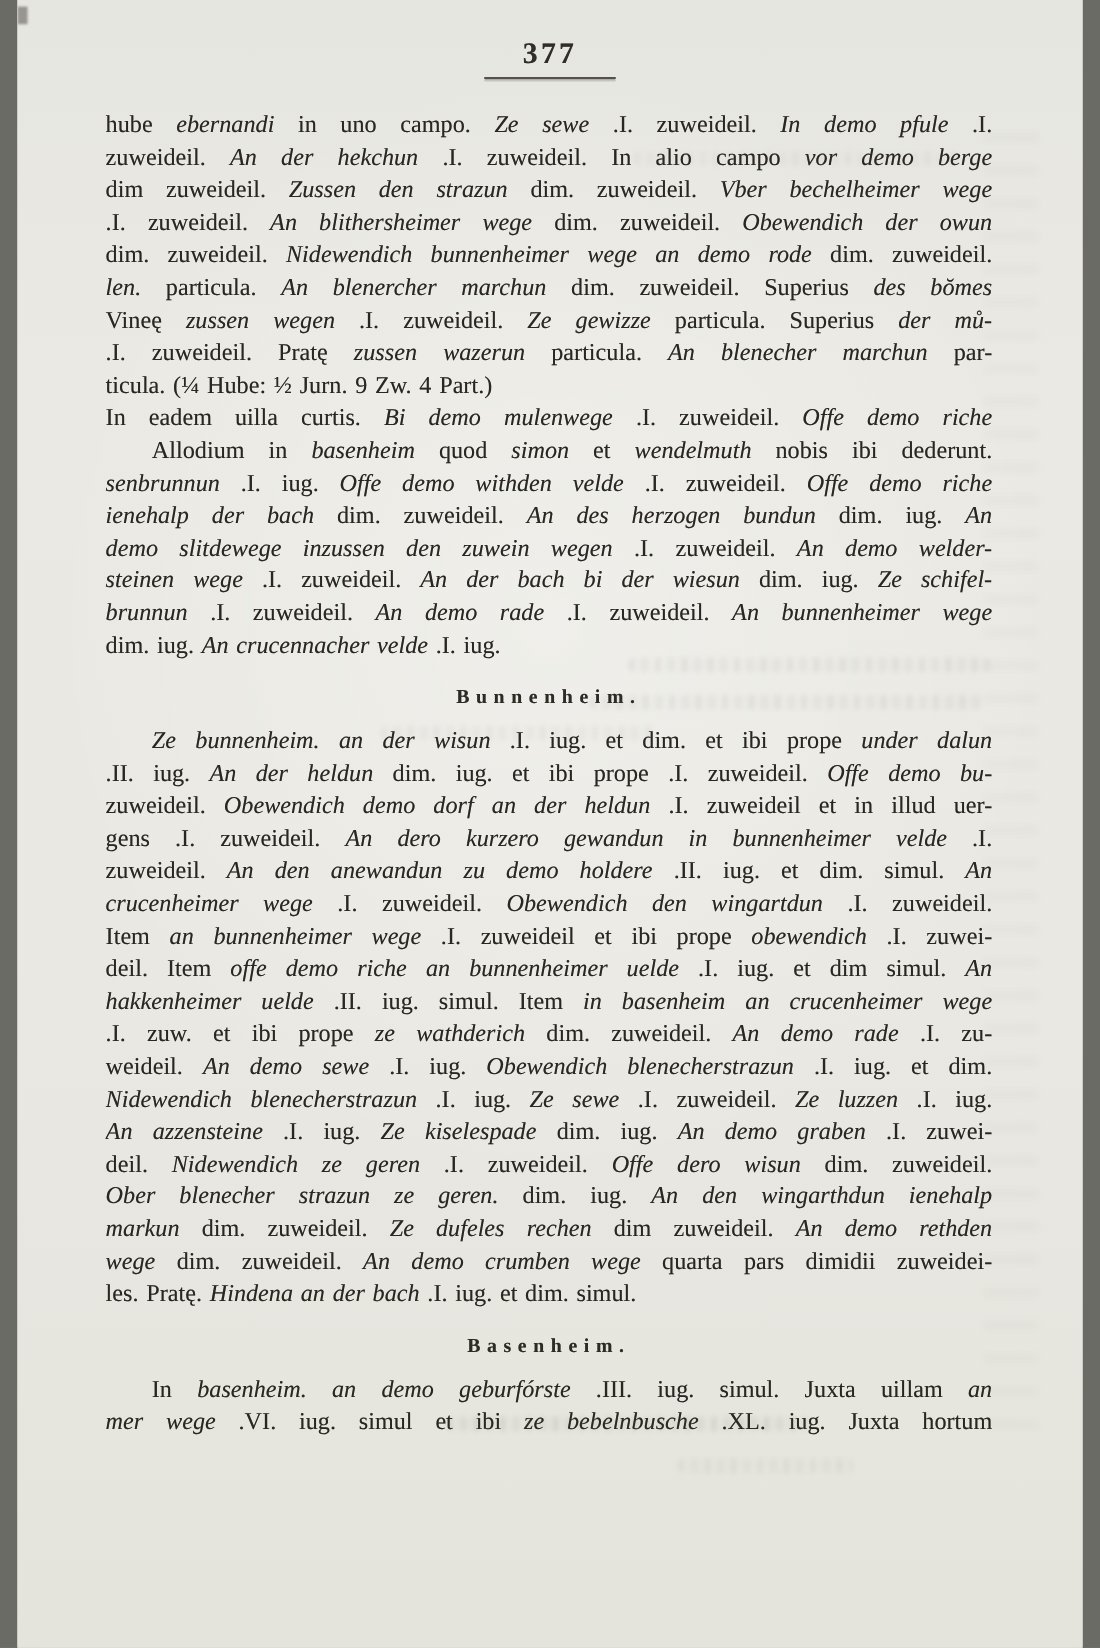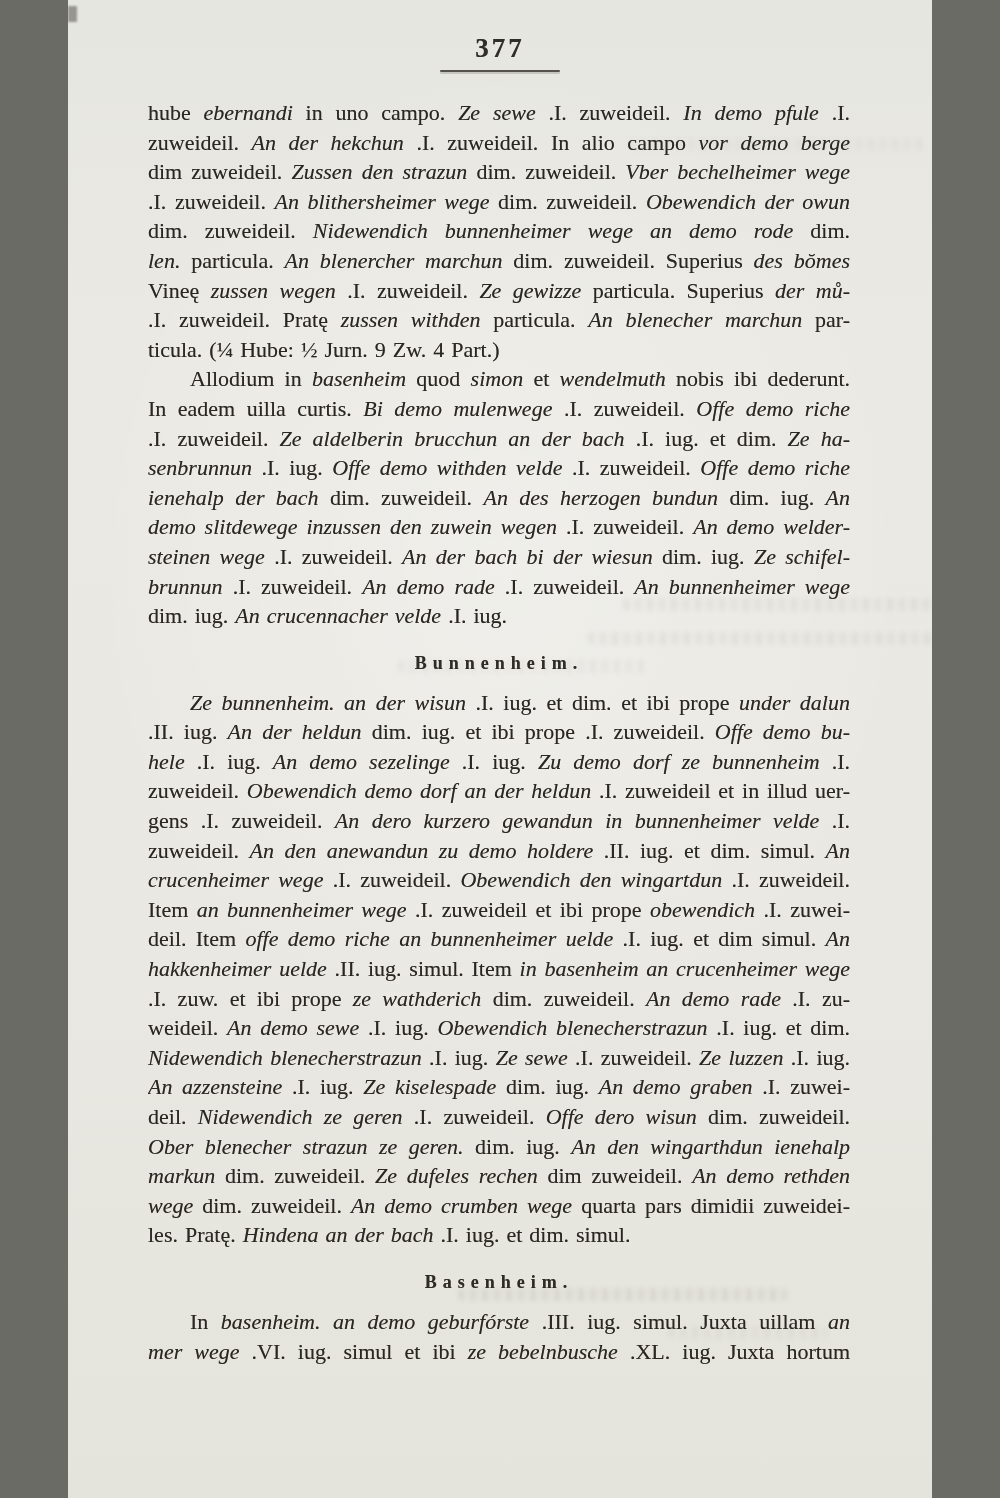--- a/index.html
+++ b/index.html
@@ -1,18 +1,18 @@
 <!DOCTYPE html>
 <html><head>
 <meta charset="utf-8">
 <style>
   html, body { margin: 0; padding: 0; background: #6b6b66; }
   .page {
     position: relative;
-    width: 864px;
+    width: 968px;
     height: 1498px;
     margin: 0 auto;
     overflow: hidden;
     background-color: #e9e8e2;
     background-image:
       radial-gradient(ellipse 70% 50% at 50% 38%, rgba(255,255,255,0.28), rgba(255,255,255,0) 70%),
       linear-gradient(180deg, #e6e6e0 0%, #eae9e3 22%, #e9e8e2 62%, #e4e3dc 100%),
       linear-gradient(90deg, #e2e1da 0%, #eae9e3 6%, #eae9e3 94%, #e3e2db 100%);
     font-family: "Liberation Serif", "DejaVu Serif", serif;
     color: #2a2722;
@@ -115,39 +115,37 @@
 
   <div class="page-body">
       <div class="paragraph">
         <div class="text-line"><span>hube </span><span class="em">ebernandi</span><span> in uno campo. </span><span class="em">Ze sewe</span><span> .I. zuweideil. </span><span class="em">In demo pfule</span><span> .I.</span></div>
         <div class="text-line"><span>zuweideil. </span><span class="em">An der hekchun</span><span> .I. zuweideil. In alio campo </span><span class="em">vor demo berge</span></div>
         <div class="text-line"><span>dim zuweideil. </span><span class="em">Zussen den strazun</span><span> dim. zuweideil. </span><span class="em">Vber bechelheimer wege</span></div>
         <div class="text-line"><span>.I. zuweideil. </span><span class="em">An blithersheimer wege</span><span> dim. zuweideil. </span><span class="em">Obewendich der owun</span></div>
         <div class="text-line"><span>dim. zuweideil. </span><span class="em">Nidewendich bunnenheimer wege an demo rode</span><span> dim. zuweideil.</span></div>
         <div class="text-line"><span class="em">len.</span><span> particula. </span><span class="em">An blenercher marchun</span><span> dim. zuweideil. Superius </span><span class="em">des bŏmes</span></div>
         <div class="text-line"><span>Vineę </span><span class="em">zussen wegen</span><span> .I. zuweideil. </span><span class="em">Ze gewizze</span><span> particula. Superius </span><span class="em">der mů-</span></div>
-        <div class="text-line"><span>.I. zuweideil. Pratę </span><span class="em">zussen withden</span><span> particula. </span><span class="em">An blenecher marchun</span><span> par-</span></div>
+        <div class="text-line"><span>.I. zuweideil. Pratę </span><span class="em">zussen wazerun</span><span> particula. </span><span class="em">An blenecher marchun</span><span> par-</span></div>
         <div class="text-line last"><span>ticula. (¼ Hube: ½ Jurn. 9 Zw. 4 Part.)</span></div>
       </div>
       <div class="paragraph">
+        <div class="text-line"><span>In eadem uilla curtis. </span><span class="em">Bi demo mulenwege</span><span> .I. zuweideil. </span><span class="em">Offe demo riche</span></div>
         <div class="text-line indent"><span>Allodium in </span><span class="em">basenheim</span><span> quod </span><span class="em">simon</span><span> et </span><span class="em">wendelmuth</span><span> nobis ibi dederunt.</span></div>
-        <div class="text-line"><span>In eadem uilla curtis. </span><span class="em">Bi demo mulenwege</span><span> .I. zuweideil. </span><span class="em">Offe demo riche</span></div>
-        <div class="text-line"><span>.I. zuweideil. </span><span class="em">Ze aldelberin brucchun an der bach</span><span> .I. iug. et dim. </span><span class="em">Ze ha-</span></div>
         <div class="text-line"><span class="em">senbrunnun</span><span> .I. iug. </span><span class="em">Offe demo withden velde</span><span> .I. zuweideil. </span><span class="em">Offe demo riche</span></div>
         <div class="text-line"><span class="em">ienehalp der bach</span><span> dim. zuweideil. </span><span class="em">An des herzogen bundun</span><span> dim. iug. </span><span class="em">An</span></div>
         <div class="text-line"><span class="em">demo slitdewege inzussen den zuwein wegen</span><span> .I. zuweideil. </span><span class="em">An demo welder-</span></div>
         <div class="text-line"><span class="em">steinen wege</span><span> .I. zuweideil. </span><span class="em">An der bach bi der wiesun</span><span> dim. iug. </span><span class="em">Ze schifel-</span></div>
         <div class="text-line"><span class="em">brunnun</span><span> .I. zuweideil. </span><span class="em">An demo rade</span><span> .I. zuweideil. </span><span class="em">An bunnenheimer wege</span></div>
         <div class="text-line last"><span>dim. iug. </span><span class="em">An crucennacher velde</span><span> .I. iug.</span></div>
       </div>
       <div class="section-heading">Bunnenheim.</div>
       <div class="paragraph">
         <div class="text-line indent"><span class="em">Ze bunnenheim. an der wisun</span><span> .I. iug. et dim. et ibi prope </span><span class="em">under dalun</span></div>
         <div class="text-line"><span>.II. iug. </span><span class="em">An der heldun</span><span> dim. iug. et ibi prope .I. zuweideil. </span><span class="em">Offe demo bu-</span></div>
-        <div class="text-line"><span class="em">hele</span><span> .I. iug. </span><span class="em">An demo sezelinge</span><span> .I. iug. </span><span class="em">Zu demo dorf ze bunnenheim</span><span> .I.</span></div>
         <div class="text-line"><span>zuweideil. </span><span class="em">Obewendich demo dorf an der heldun</span><span> .I. zuweideil et in illud uer-</span></div>
         <div class="text-line"><span>gens .I. zuweideil. </span><span class="em">An dero kurzero gewandun in bunnenheimer velde</span><span> .I.</span></div>
         <div class="text-line"><span>zuweideil. </span><span class="em">An den anewandun zu demo holdere</span><span> .II. iug. et dim. simul. </span><span class="em">An</span></div>
         <div class="text-line"><span class="em">crucenheimer wege</span><span> .I. zuweideil. </span><span class="em">Obewendich den wingartdun</span><span> .I. zuweideil.</span></div>
         <div class="text-line"><span>Item </span><span class="em">an bunnenheimer wege</span><span> .I. zuweideil et ibi prope </span><span class="em">obewendich</span><span> .I. zuwei-</span></div>
         <div class="text-line"><span>deil. Item </span><span class="em">offe demo riche an bunnenheimer uelde</span><span> .I. iug. et dim simul. </span><span class="em">An</span></div>
         <div class="text-line"><span class="em">hakkenheimer uelde</span><span> .II. iug. simul. Item </span><span class="em">in basenheim an crucenheimer wege</span></div>
         <div class="text-line"><span>.I. zuw. et ibi prope </span><span class="em">ze wathderich</span><span> dim. zuweideil. </span><span class="em">An demo rade</span><span> .I. zu-</span></div>
         <div class="text-line"><span>weideil. </span><span class="em">An demo sewe</span><span> .I. iug. </span><span class="em">Obewendich blenecherstrazun</span><span> .I. iug. et dim.</span></div>
         <div class="text-line"><span class="em">Nidewendich blenecherstrazun</span><span> .I. iug. </span><span class="em">Ze sewe</span><span> .I. zuweideil. </span><span class="em">Ze luzzen</span><span> .I. iug.</span></div>

